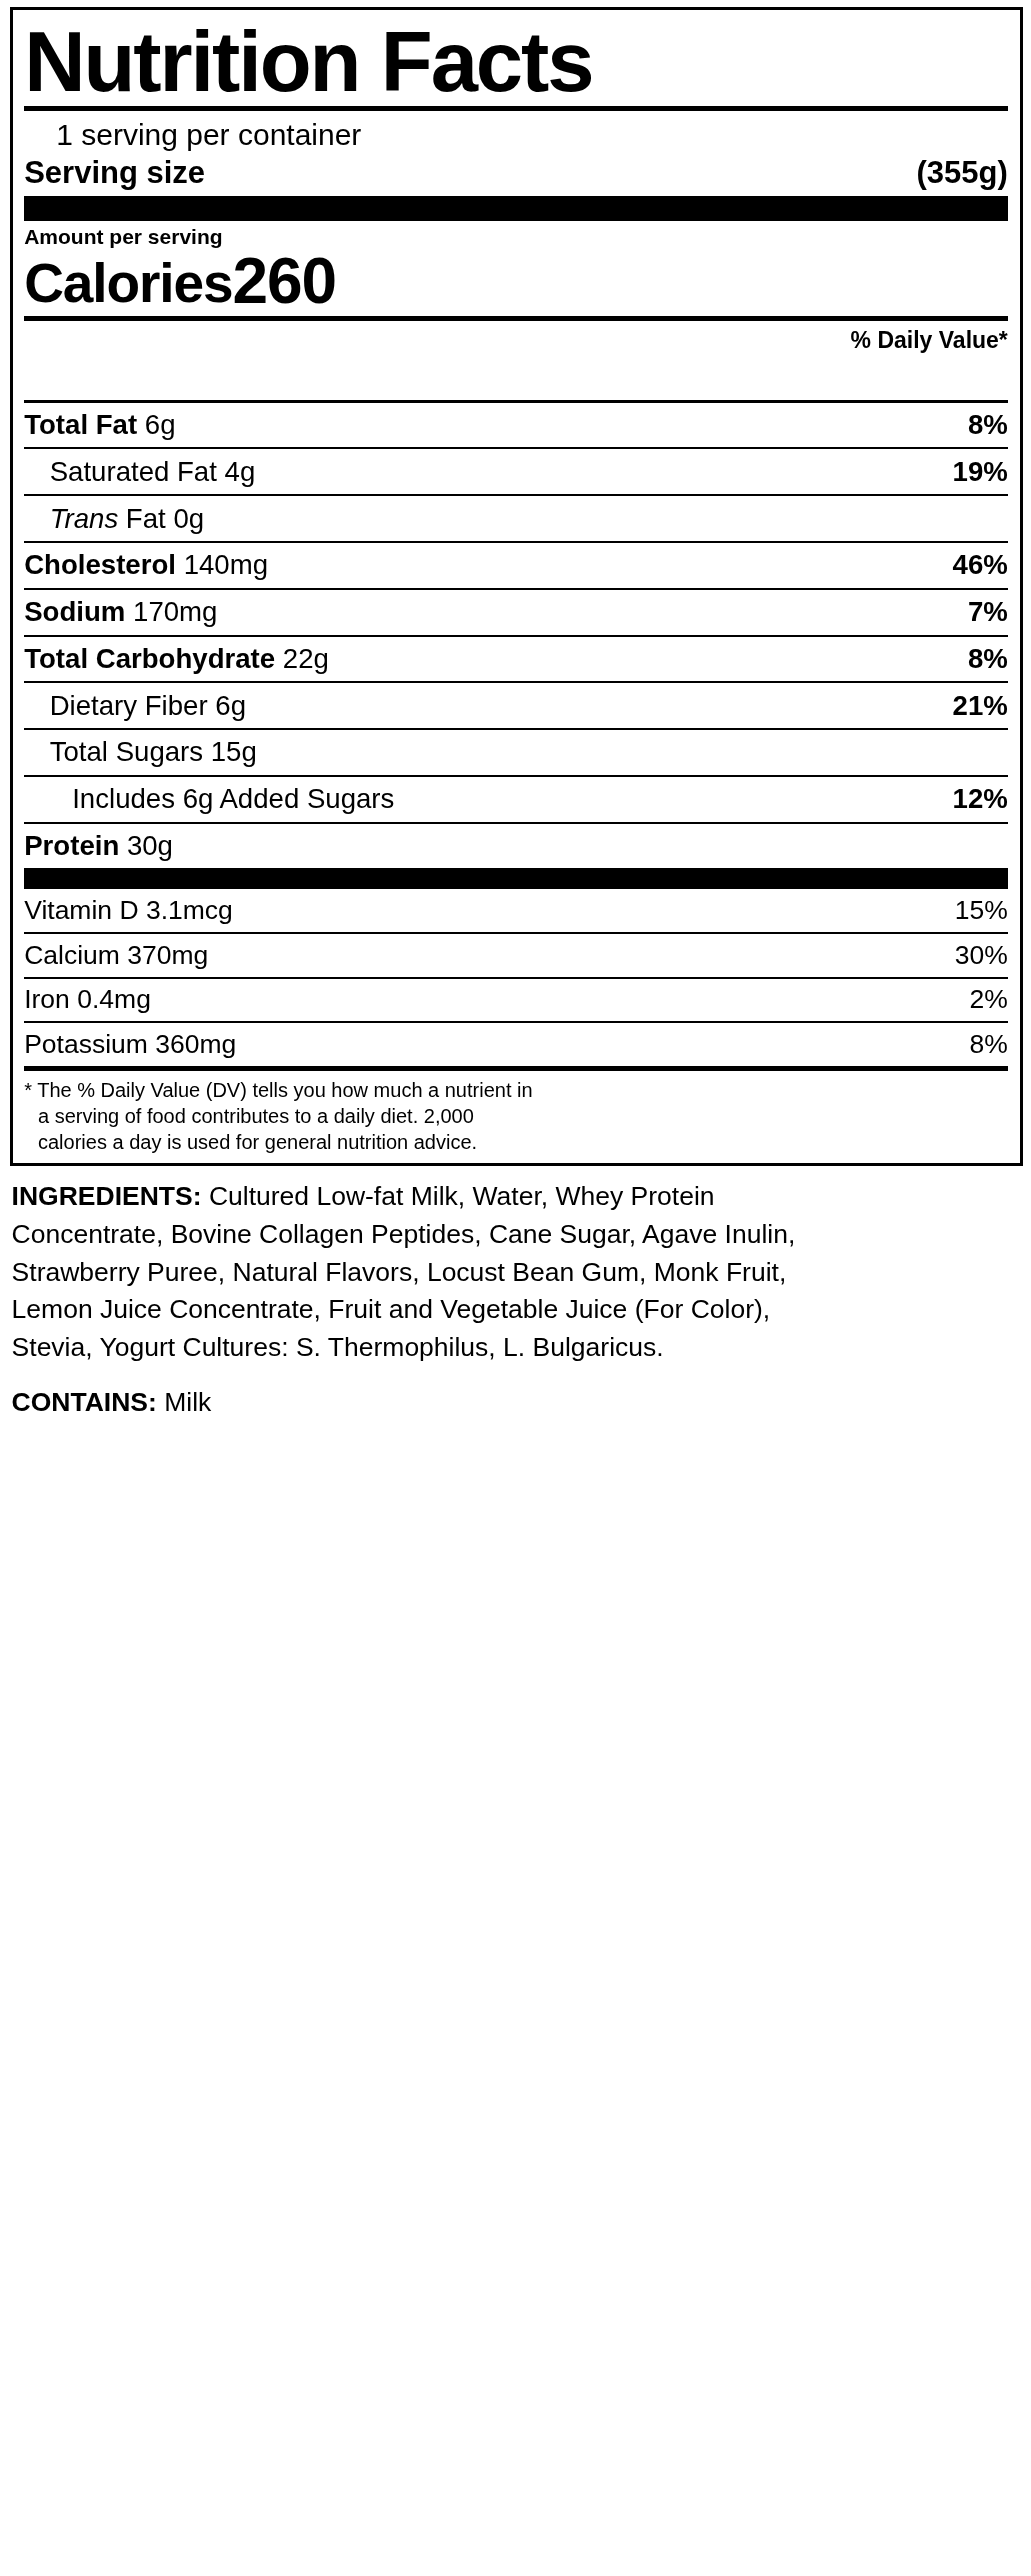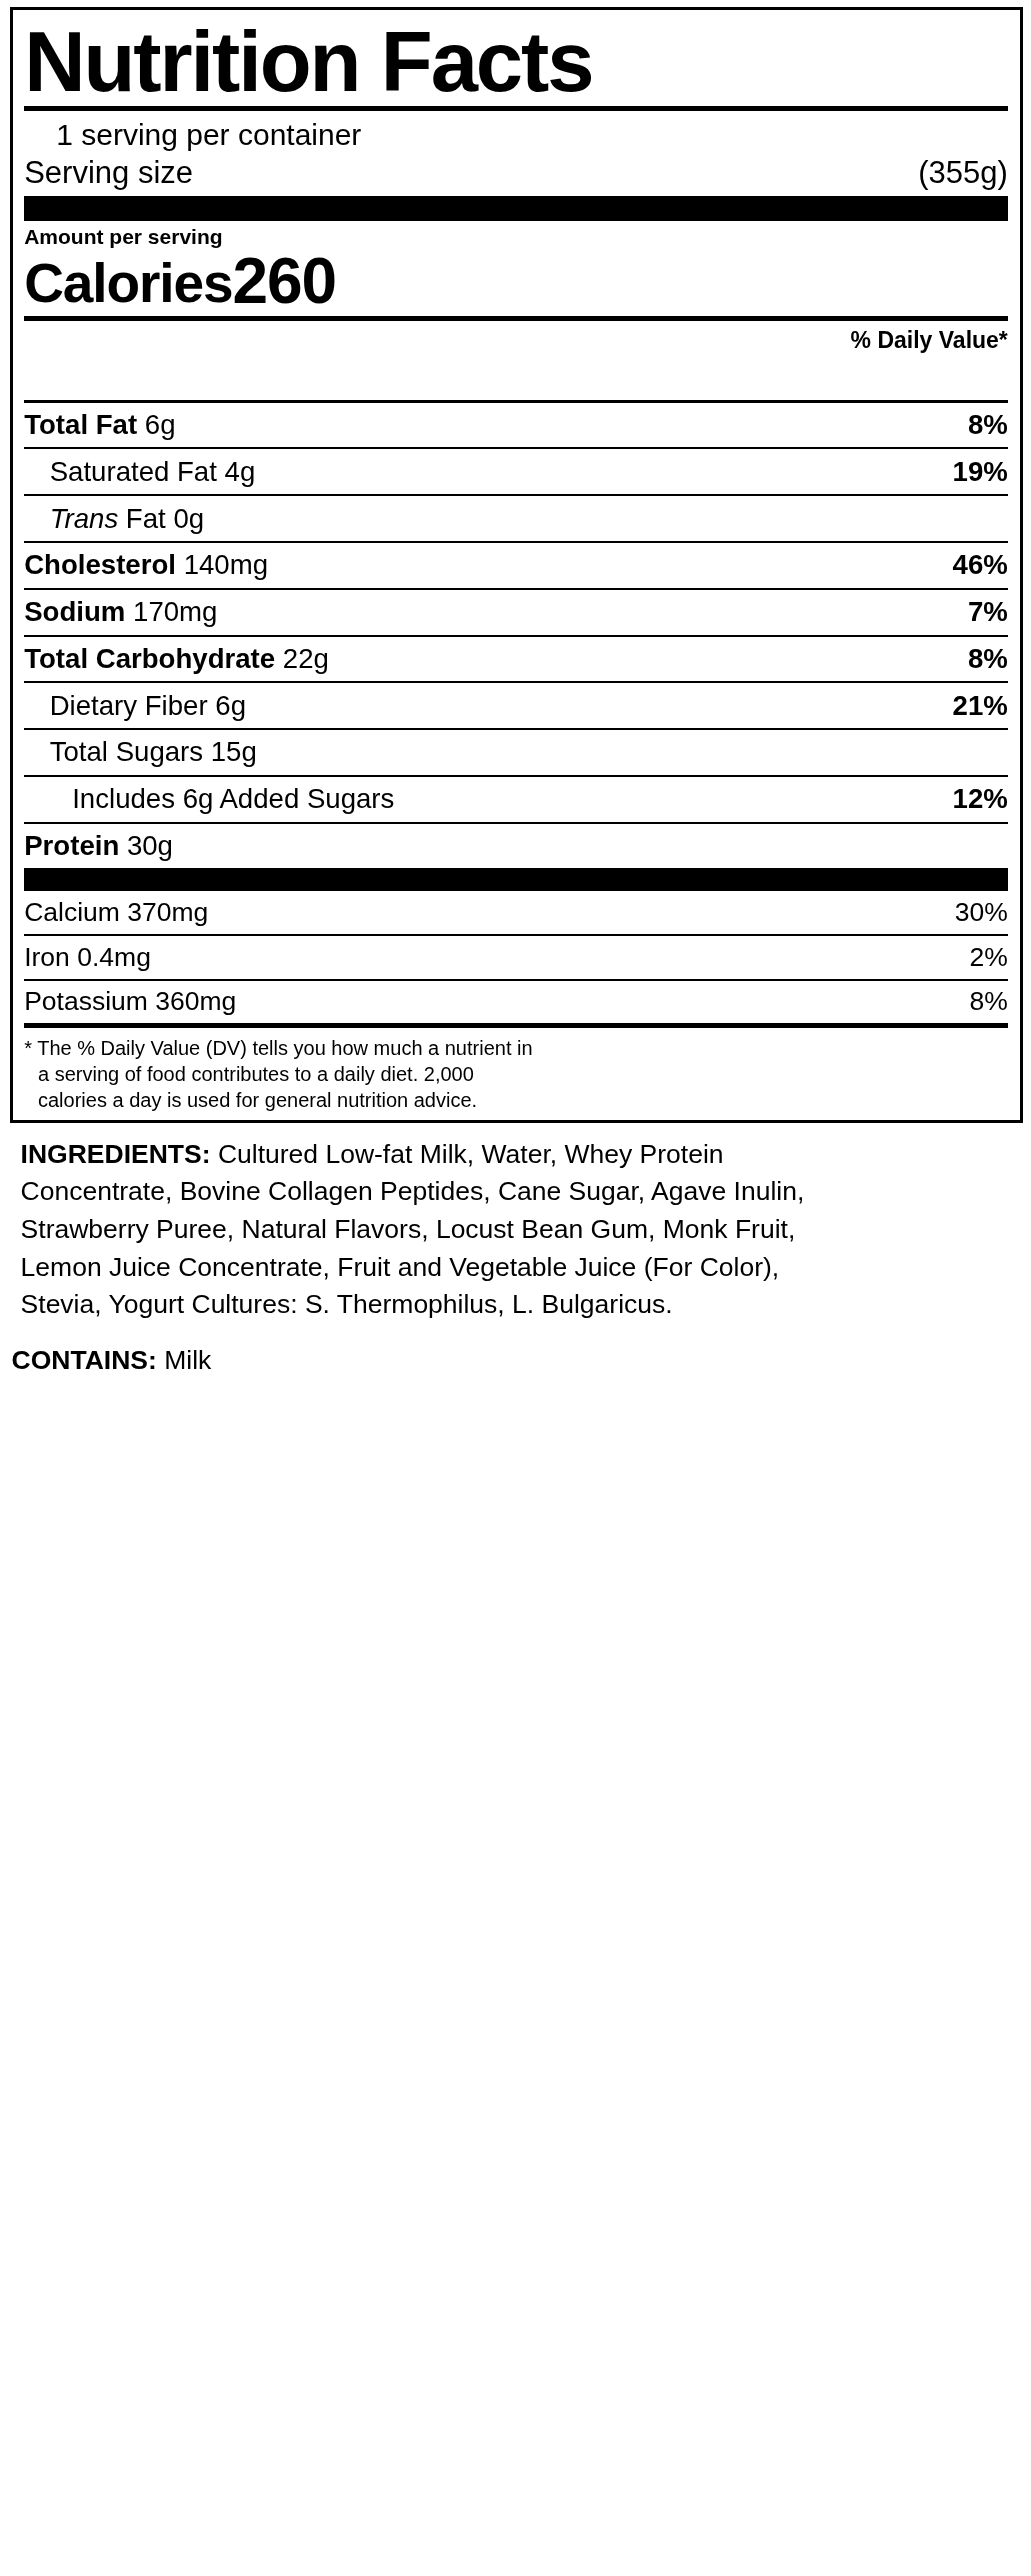--- a/index.html
+++ b/index.html
@@ -43,21 +43,21 @@
     font-size: 30px;
     line-height: 1.25;
     padding: 5.3px 0 1.1px 0;
     margin-left: 32px;
   }
   .serving-size-row {
     display: flex;
     justify-content: space-between;
     align-items: flex-start;
     font-size: 31px;
-    font-weight: 400;
+    font-weight: 700;
     padding: 0 0 5.3px 0;
   }
 
   .amount-label {
     font-size: 21px;
     font-weight: 700;
     padding: 4.2px 0 0 0;
   }
   .calories-row {
     display: flex;
@@ -116,21 +116,20 @@
     padding: 6.4px 0 0 0;
     border-top: 5.3px solid #000;
   }
   .footnote .ind { display: block; padding-left: 13.8px; }
 
   
   .ingredients {
     font-size: 26.5px;
     line-height: 1.42;
     padding: 12.7px 2.1px 0 2.1px;
-    margin-left: 9px;
   }
   .contains {
     font-size: 26.5px;
     line-height: 1.42;
     padding: 18px 2.1px 10.6px 2.1px;
   }
   .bold { font-weight: 700; }
   .sp { white-space: pre; }
 </style>
 </head>
@@ -246,20 +245,24 @@
       <span class="name">
           <b>Protein</b>
           <span class="sp"> </span>
           <span>30g</span>
         </span>
       <span class="pct"></span>
     </div>
 
     <div class="rule-thick-sm"></div>
 
+    <div class="vit-row first">
+      <span>Vitamin D 3.1mcg</span>
+      <span>15%</span>
+    </div>
     <div class="vit-row">
       <span>Calcium 370mg</span>
       <span>30%</span>
     </div>
     <div class="vit-row">
       <span>Iron 0.4mg</span>
       <span>2%</span>
     </div>
     <div class="vit-row">
       <span>Potassium 360mg</span>

